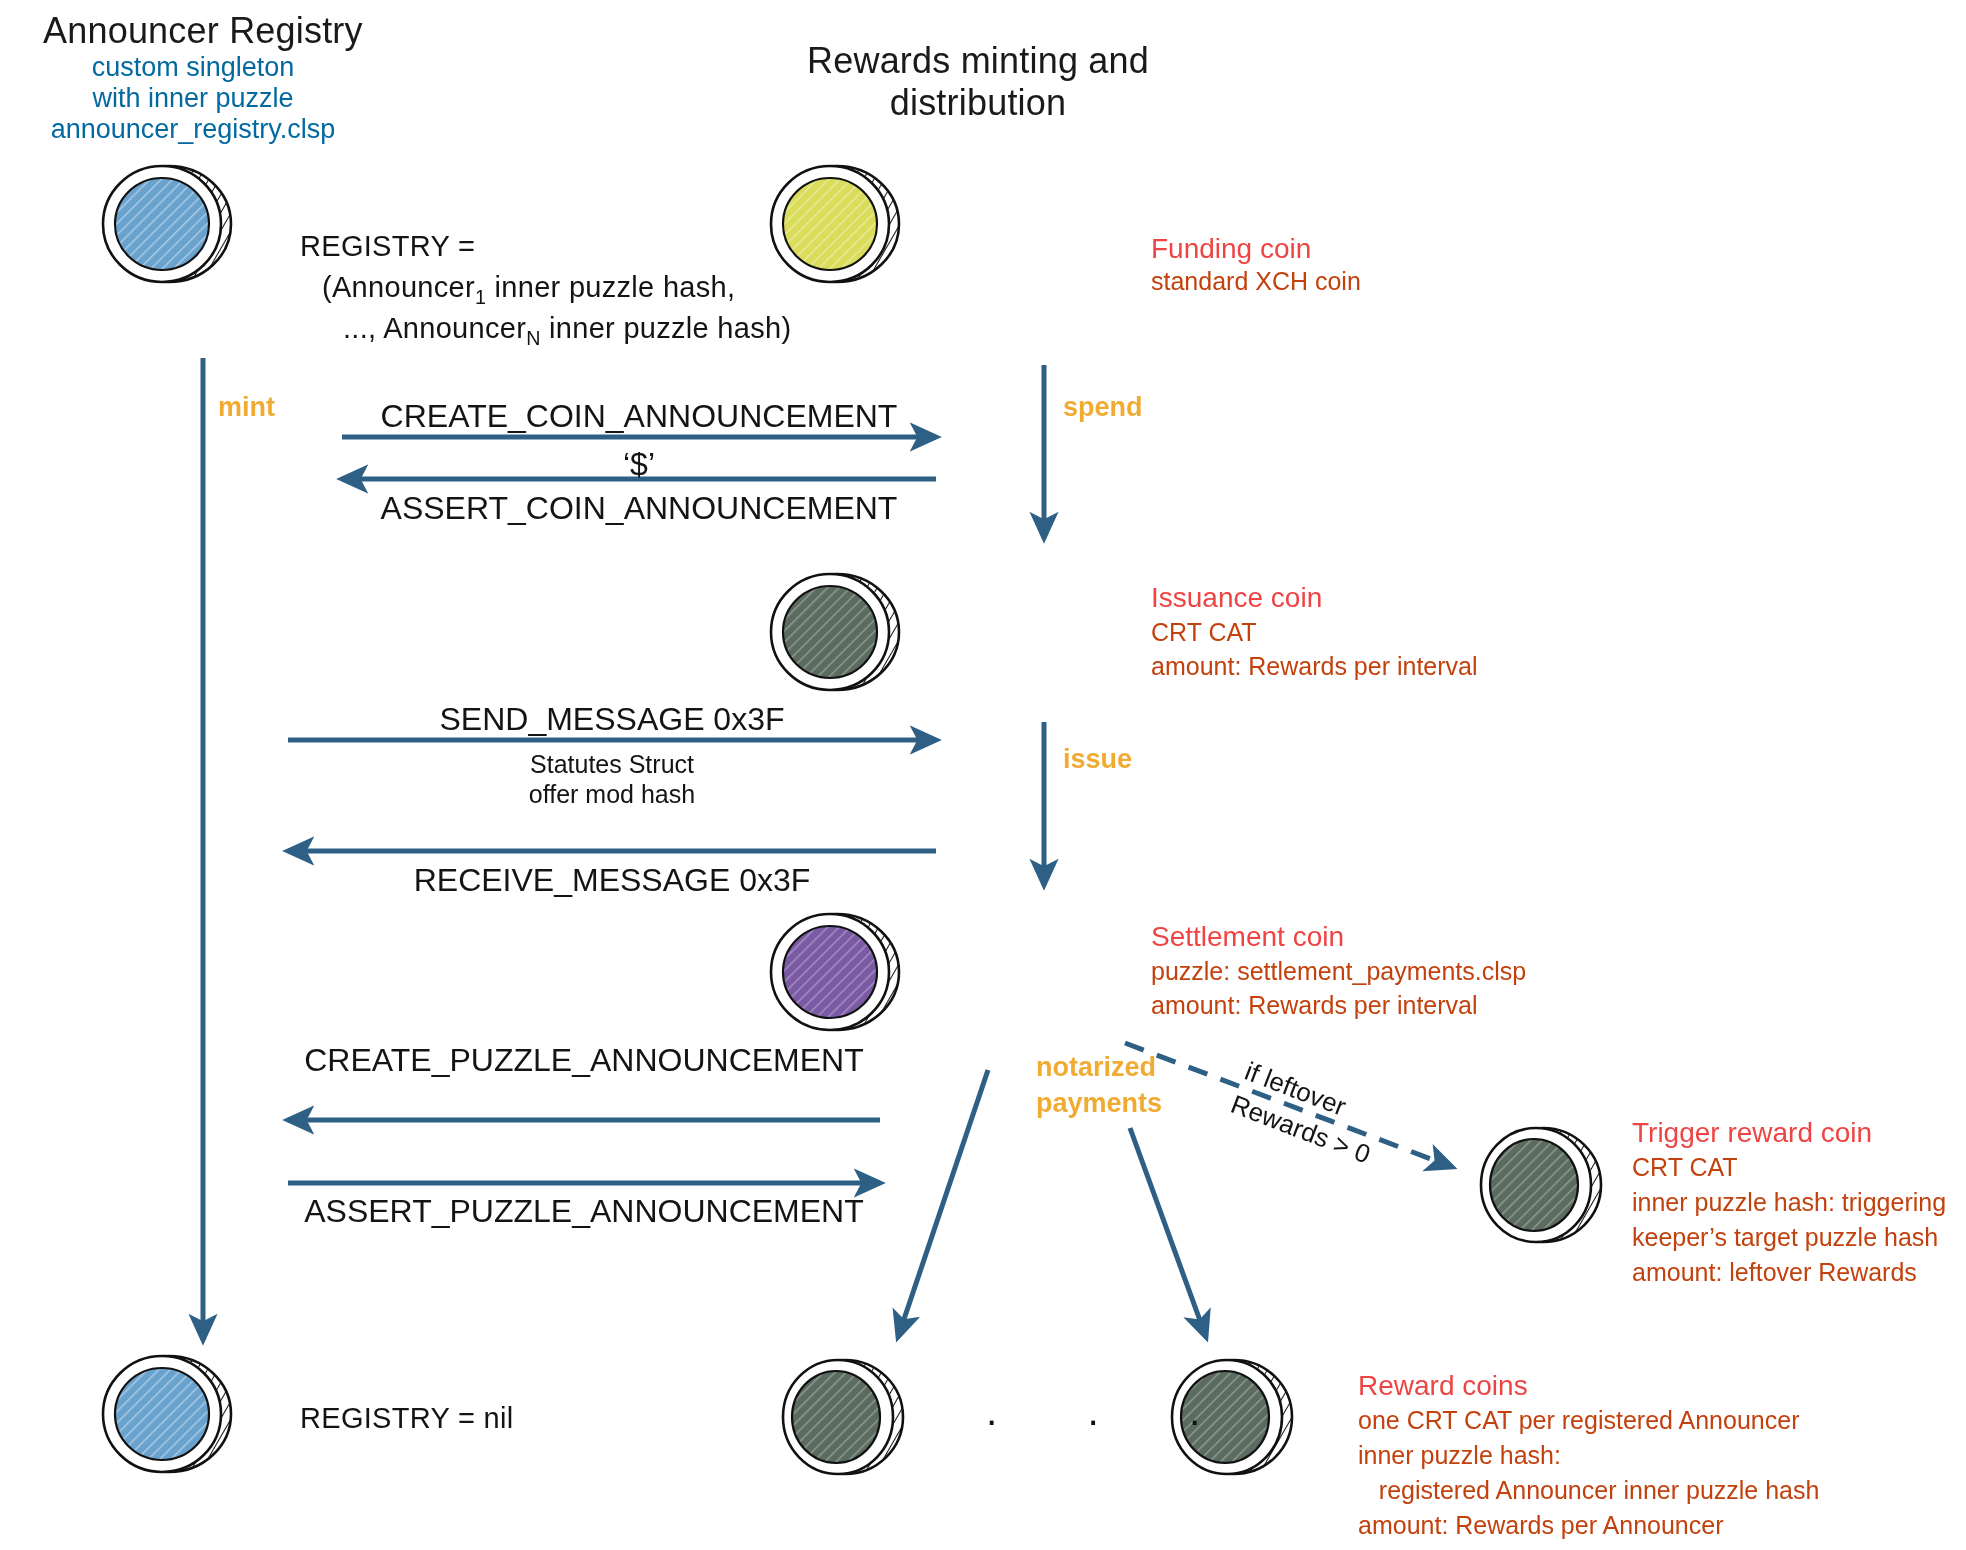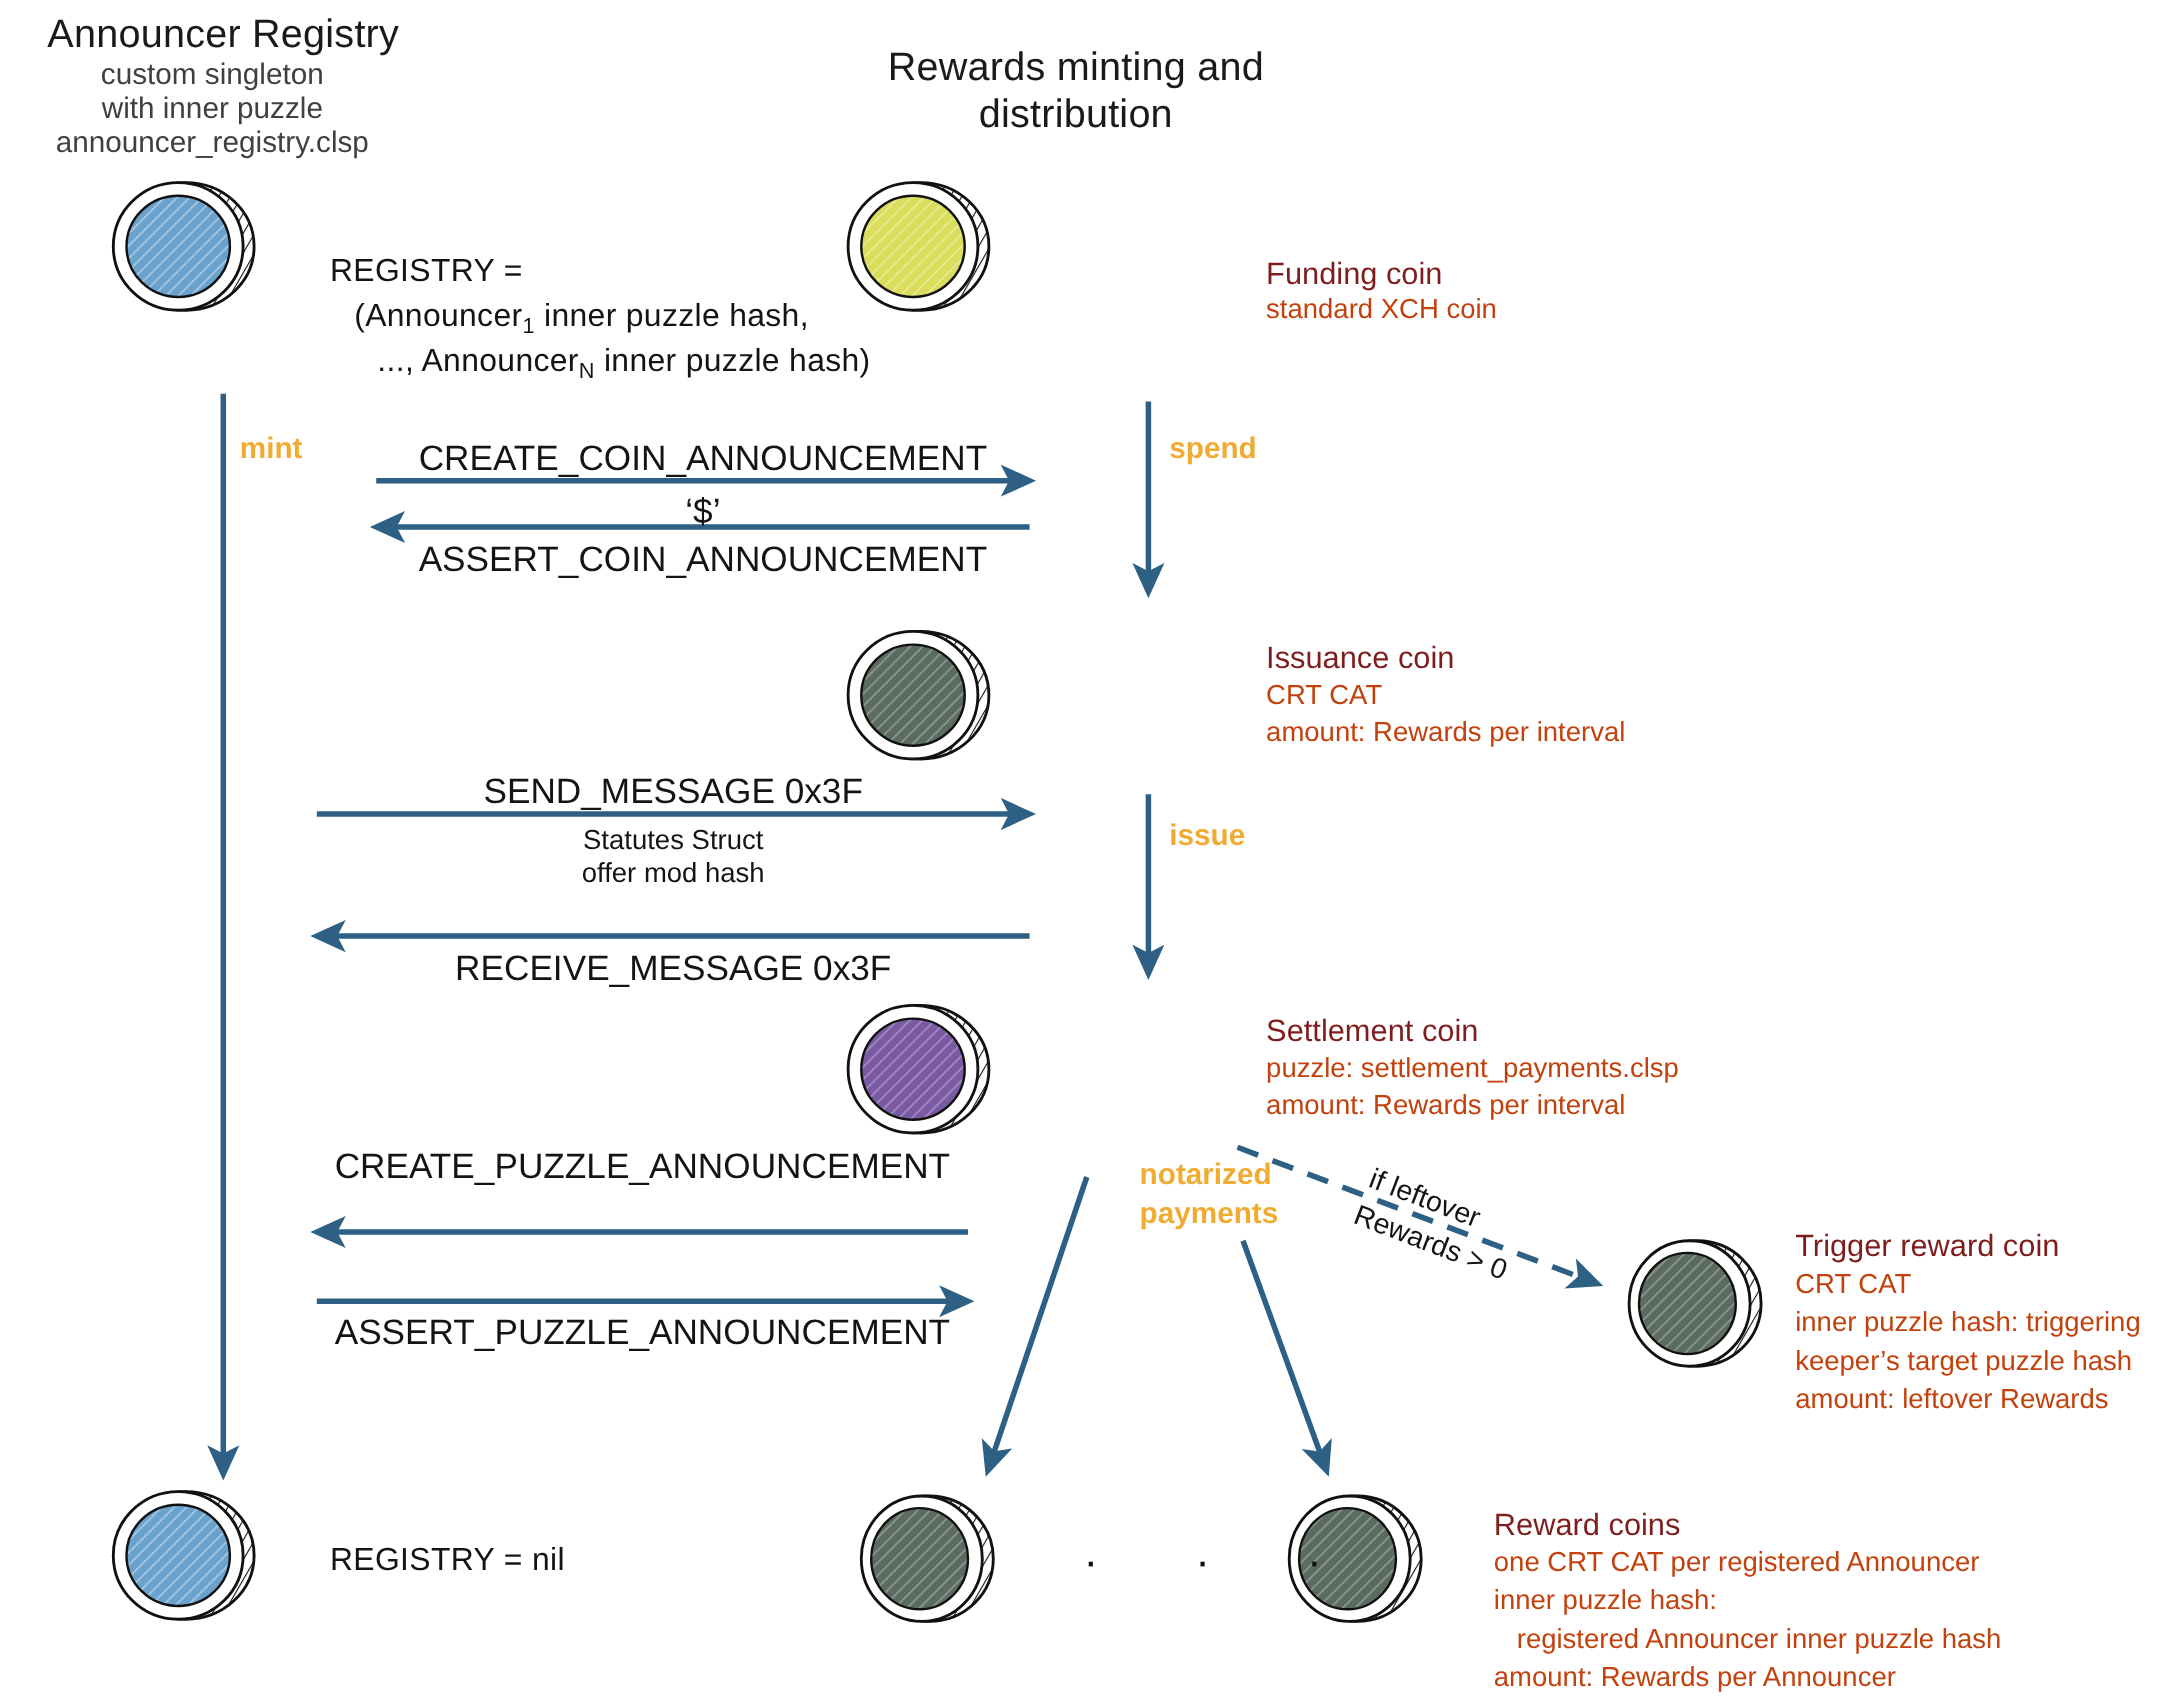--- a/index.html
+++ b/index.html
@@ -19,22 +19,22 @@
     position: absolute; left: 0; top: 0;
     width: 1966px; height: 1550px;
     pointer-events: none;
   }
 
   .txt { position: absolute; white-space: pre; line-height: 1.28; }
 
   .title-main {
     font-size: 36px; font-weight: 400; color: #1a1a1a; letter-spacing: 0.2px;
   }
-  .sub-line { font-size: 27px; color: #404040; }
-  .coin-title { font-size: 28px; color: #7f1d1d; }
+  .sub-line { font-size: 27px; color: #0369a1; }
+  .coin-title { font-size: 28px; color: #ef4444; }
   .coin-line  { font-size: 25px; color: #c2410c; }
   .arrow-label { font-size: 32px; color: #141414; text-align: center; }
   .arrow-sub  { font-size: 25px; color: #141414; text-align: center; }
   .accent-label { font-size: 27px; color: #f0ab33; font-weight: 600; }
   .reg-head { font-size: 29px; color: #141414; letter-spacing: .3px; }
   .dots { font-size: 40px; color: #111; letter-spacing: 22px; }
   .rot-label { font-size: 26px; color: #141414; }
   .sub { font-size: 0.68em; vertical-align: sub; }
   .center { text-align: center; }
 </style>

